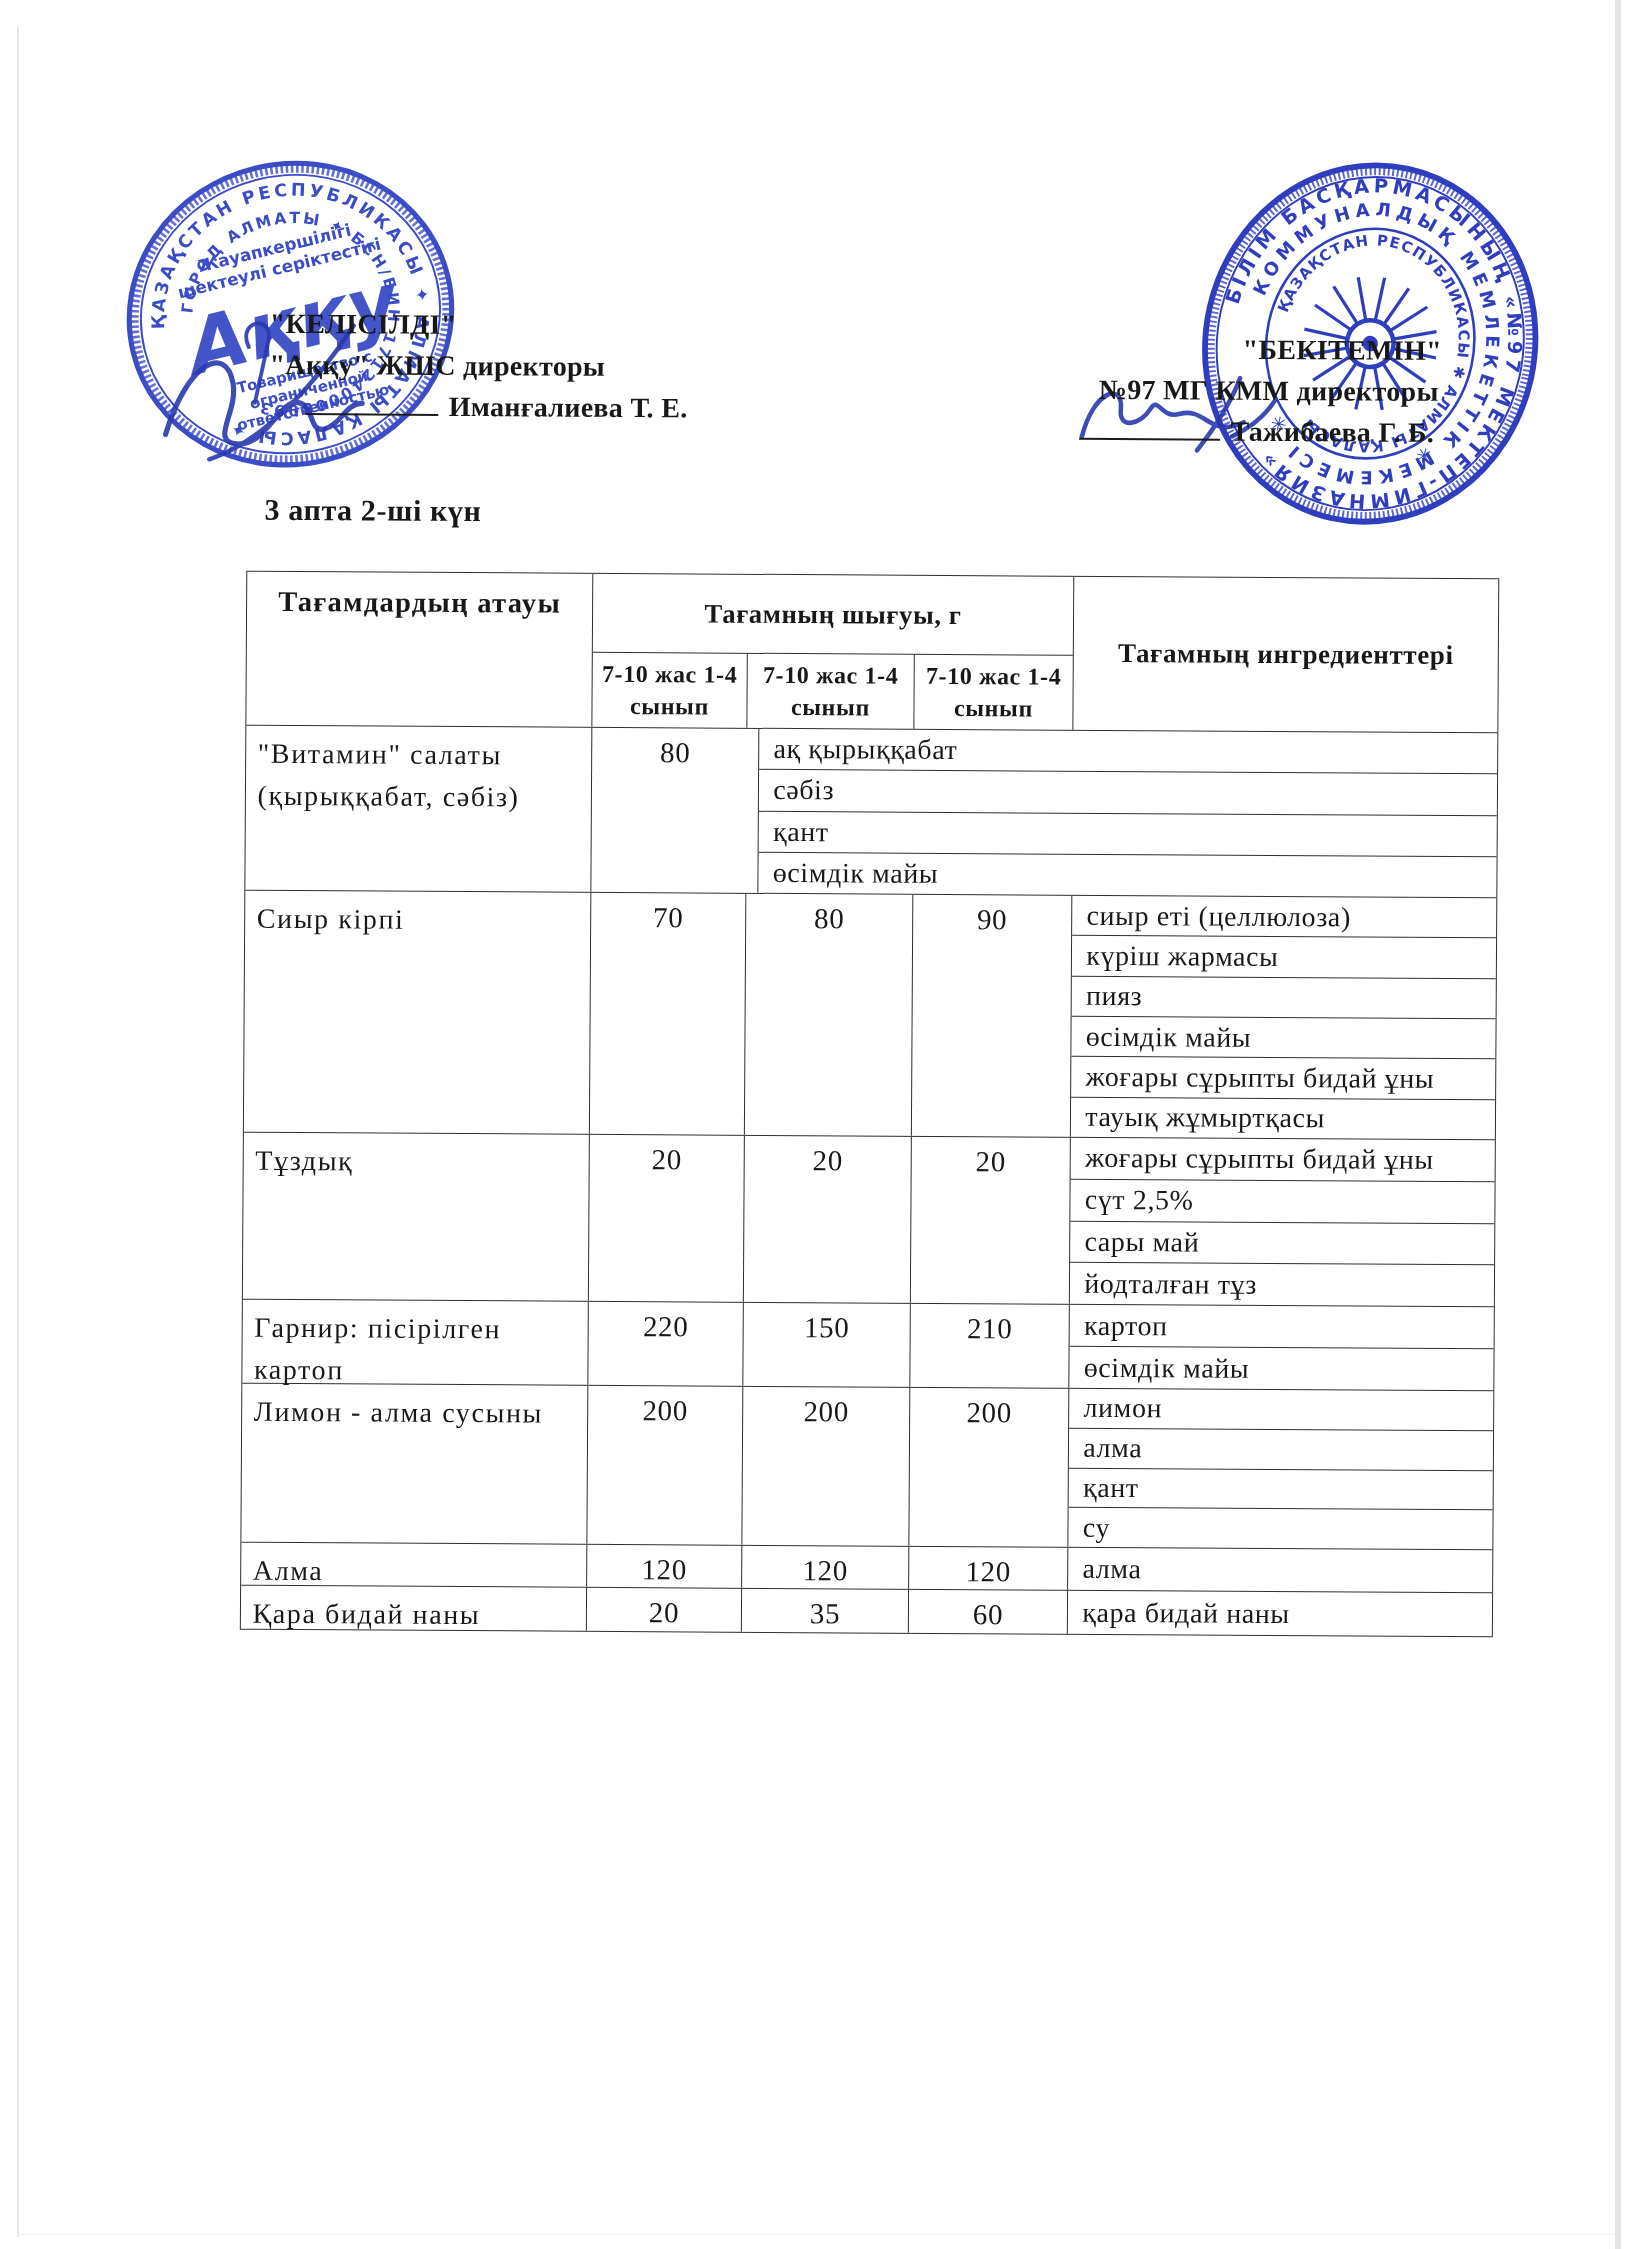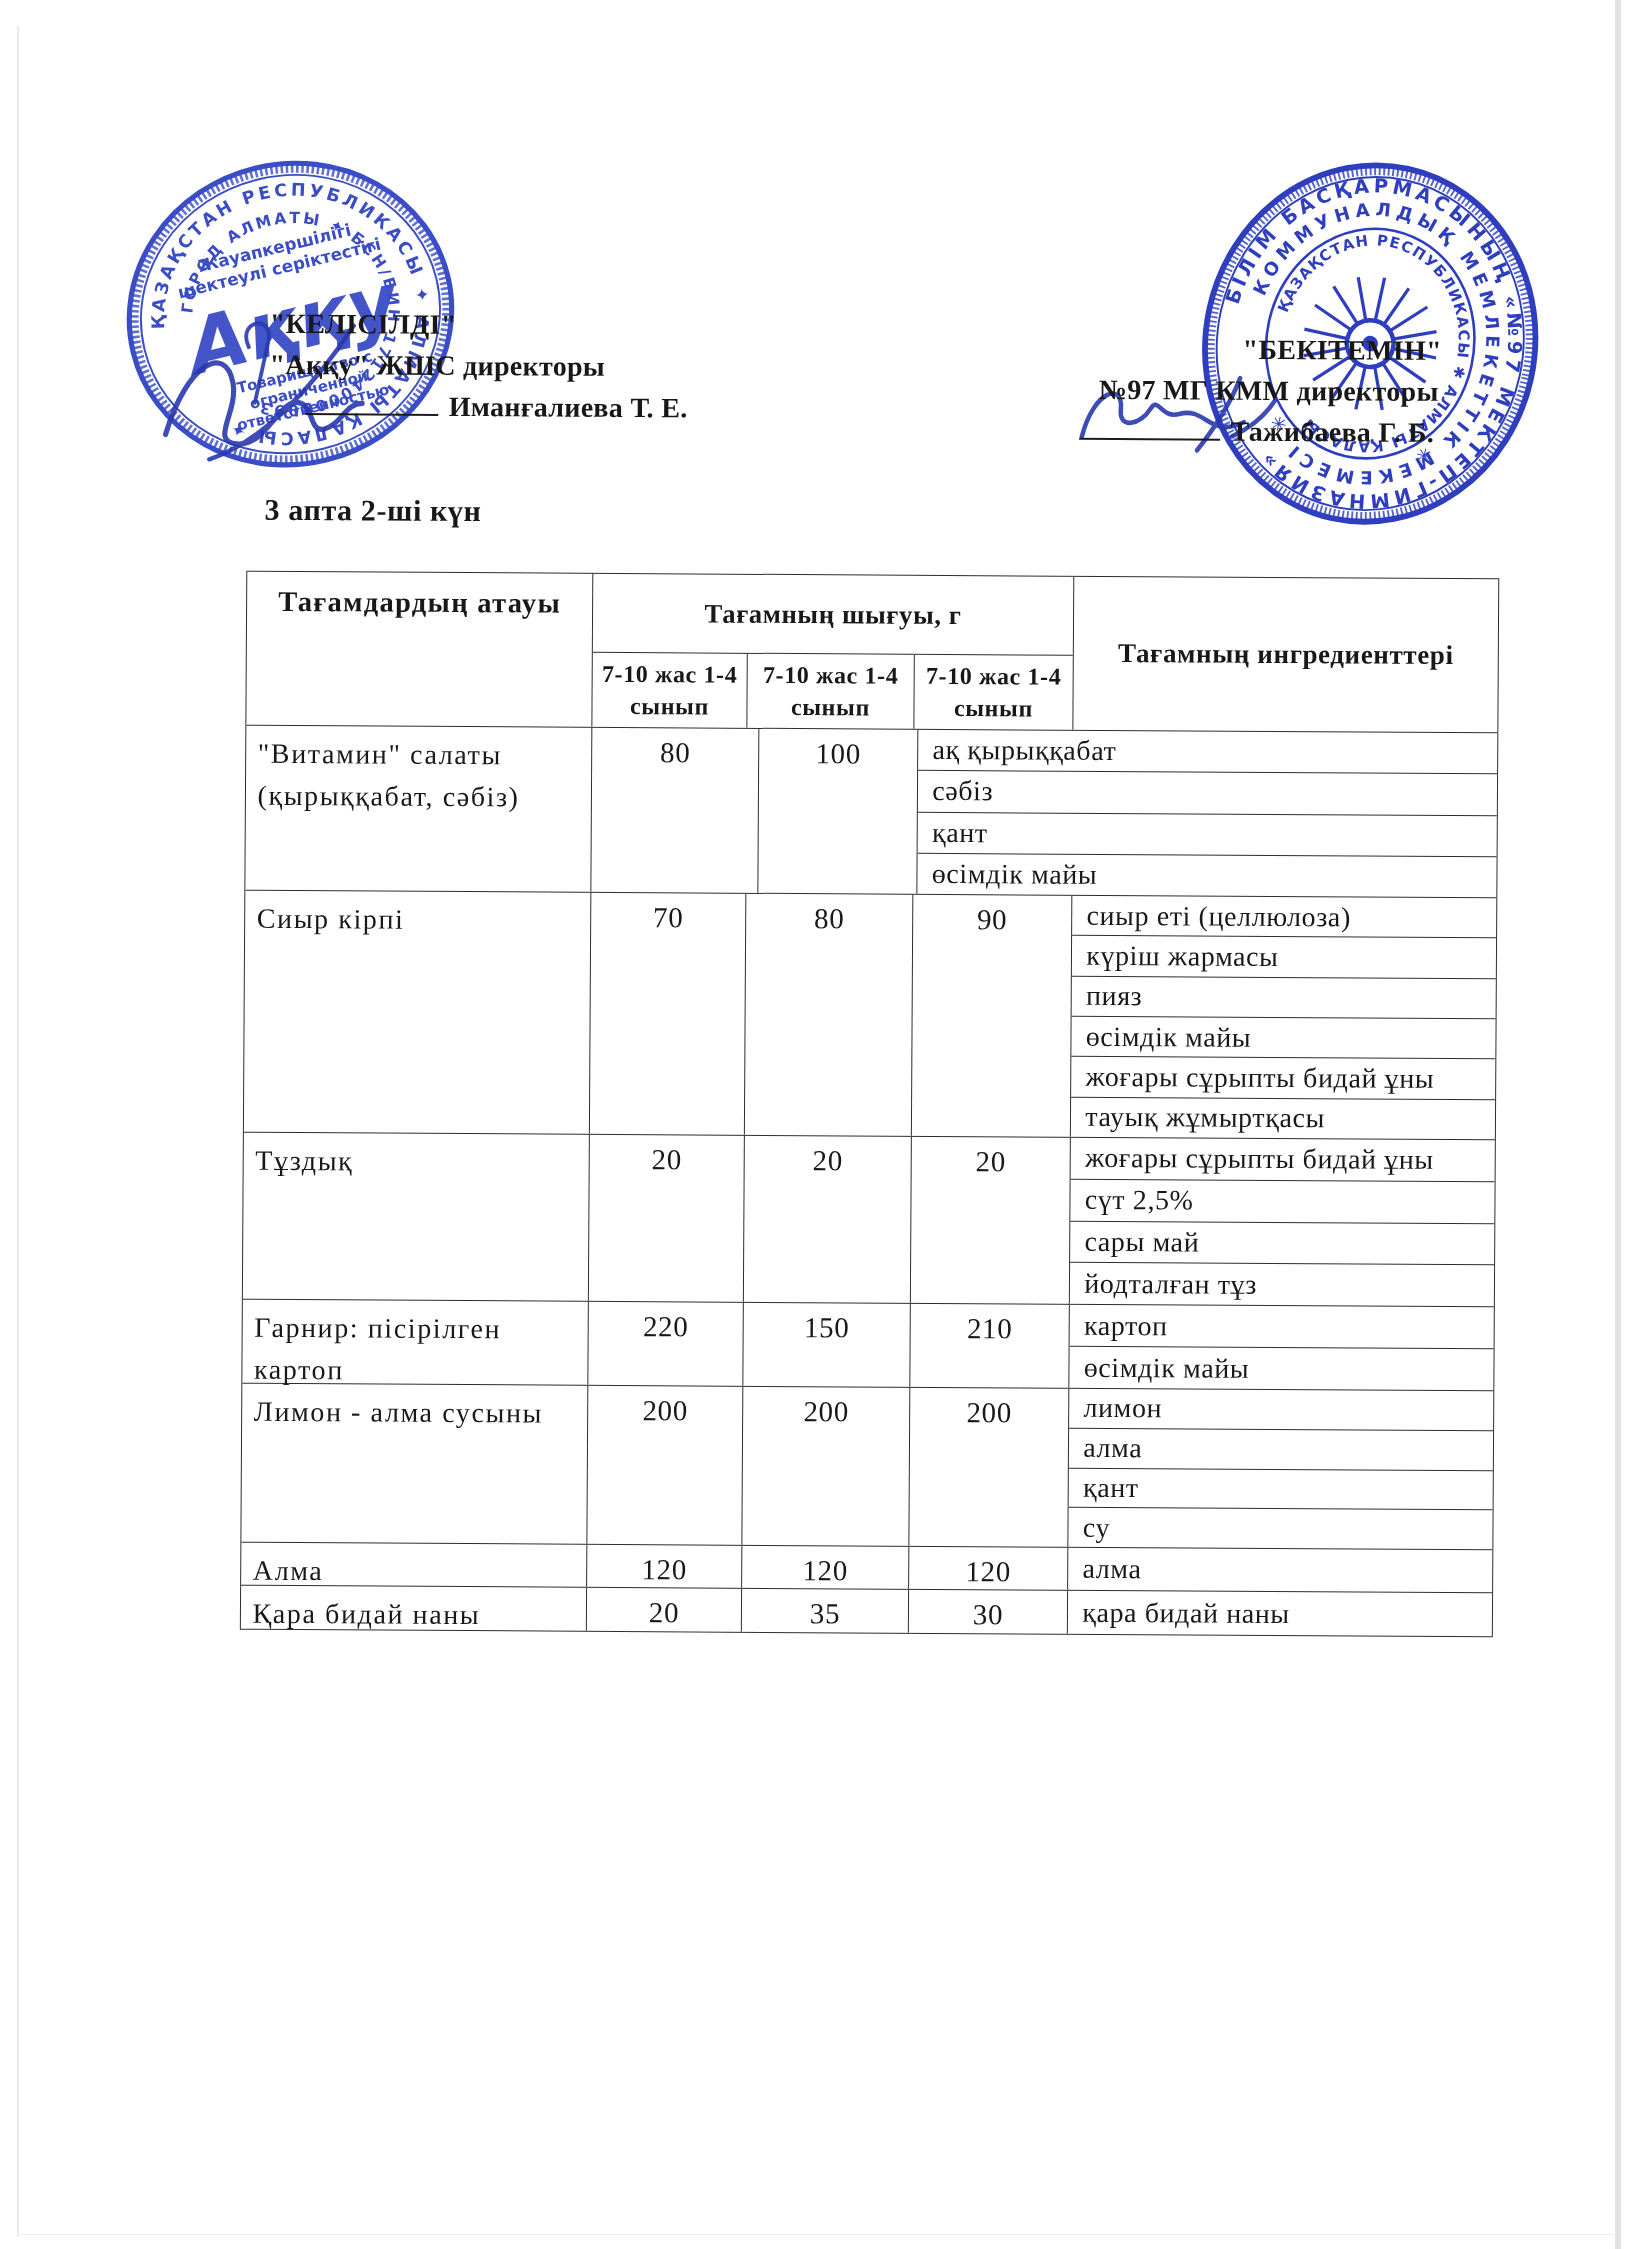--- a/index.html
+++ b/index.html
@@ -175,21 +175,20 @@
             <div class="h-sub s2">7-10 жас 1-4 сынып</div>
             <div class="h-sub s3">7-10 жас 1-4 сынып</div>
           </div>
         </div>
         <div class="h-ingr">Тағамның ингредиенттері</div>
       </div>
       <div id="tbody">
           <div class="trow" style="height: 165px;">
             <div class="c-dish">"Витамин" салаты (қырыққабат, сәбіз)</div>
             <div class="c-v c-v2">80</div>
-            <div class="c-v c-v3">100</div>
             <div class="c-ingr">
               <div class="ingr-item">ақ қырыққабат</div>
               <div class="ingr-item">сәбіз</div>
               <div class="ingr-item">қант</div>
               <div class="ingr-item">өсімдік майы</div>
             </div>
           </div>
           <div class="trow" style="height: 242px;">
             <div class="c-dish">Сиыр кірпі</div>
             <div class="c-v c-v1">70</div>
@@ -244,21 +243,21 @@
             <div class="c-v c-v2">120</div>
             <div class="c-v c-v3">120</div>
             <div class="c-ingr">
               <div class="ingr-item">алма</div>
             </div>
           </div>
           <div class="trow" style="height: 43px;">
             <div class="c-dish">Қара бидай наны</div>
             <div class="c-v c-v1">20</div>
             <div class="c-v c-v2">35</div>
-            <div class="c-v c-v3">30</div>
+            <div class="c-v c-v3">60</div>
             <div class="c-ingr">
               <div class="ingr-item">қара бидай наны</div>
             </div>
           </div>
         </div>
     </div>
 
   </div>
 
   <div class="scan-left"></div>

